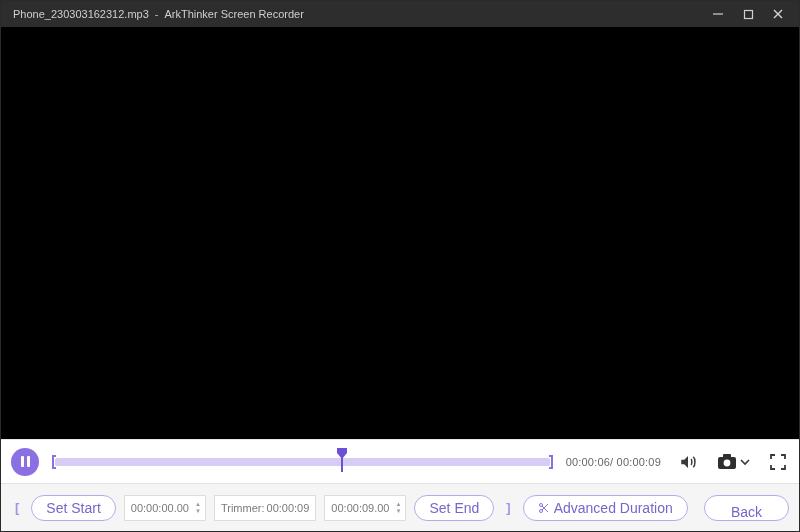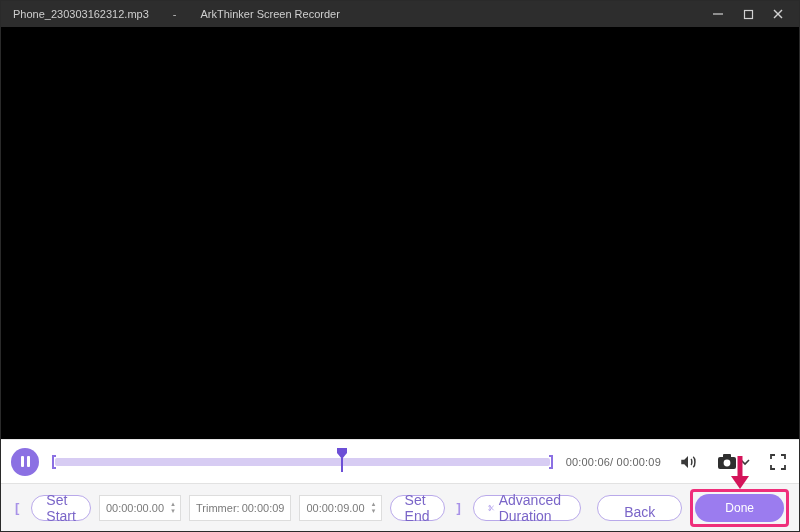--- a/index.html
+++ b/index.html
@@ -2,21 +2,21 @@
 <html><head>
 <meta charset="utf-8">
 <style>
   * { margin: 0; padding: 0; box-sizing: border-box; font-family: -apple-system, "Segoe UI", Arial, sans-serif; }
   html, body { width: 800px; height: 532px; overflow: hidden; background: #fff; }
 
   .window { width: 800px; height: 532px; display: flex; flex-direction: column; border: 1px solid #2a2a2a; background: #fff; }
 
   
   .titlebar { height: 26px; background: #2d2d2d; color: #cfcfcf; display: flex; align-items: center; padding: 0 6px 0 12px; font-size: 11px; }
-  .titlebar .title-text { display: flex; align-items: center; gap: 20px; }
+  .titlebar .title-text { display: flex; align-items: center; gap: 2px; }
   .titlebar .title-sep { color: #bdbdbd; margin: 0 4px; }
   .titlebar .spacer { flex: 1; }
   .titlebar .win-btn { width: 30px; height: 26px; display: flex; align-items: center; justify-content: center; color: #d0d0d0; cursor: pointer; }
   .titlebar .win-btn svg { display: block; }
 
   
   .preview { flex: 1; background: #000; }
 
   
   .playbar { height: 44px; background: #fff; border-top: 1px solid #e6e6e6; display: flex; align-items: center; padding: 0 10px; gap: 16px; }
@@ -191,26 +191,15 @@
       </svg>
       <span>Advanced Duration</span>
     </div>
 
     <div style="flex:1"></div>
 
     <div class="pill-btn wide">
       <span>Back</span>
     </div>
 
-    <div class="highlight-box">
-      <div class="highlight-arrow">
-        <svg width="24" height="36" viewBox="0 0 24 36">
-          <line x1="12" y1="2" x2="12" y2="26" stroke="#d4145a" stroke-width="5"></line>
-          <polygon points="3,22 21,22 12,35" fill="#d4145a"></polygon>
-        </svg>
-      </div>
-      <button class="done-btn">
-        <span>Done</span>
-      </button>
-    </div>
   </div>
 
 </div>
 
 </body></html>

